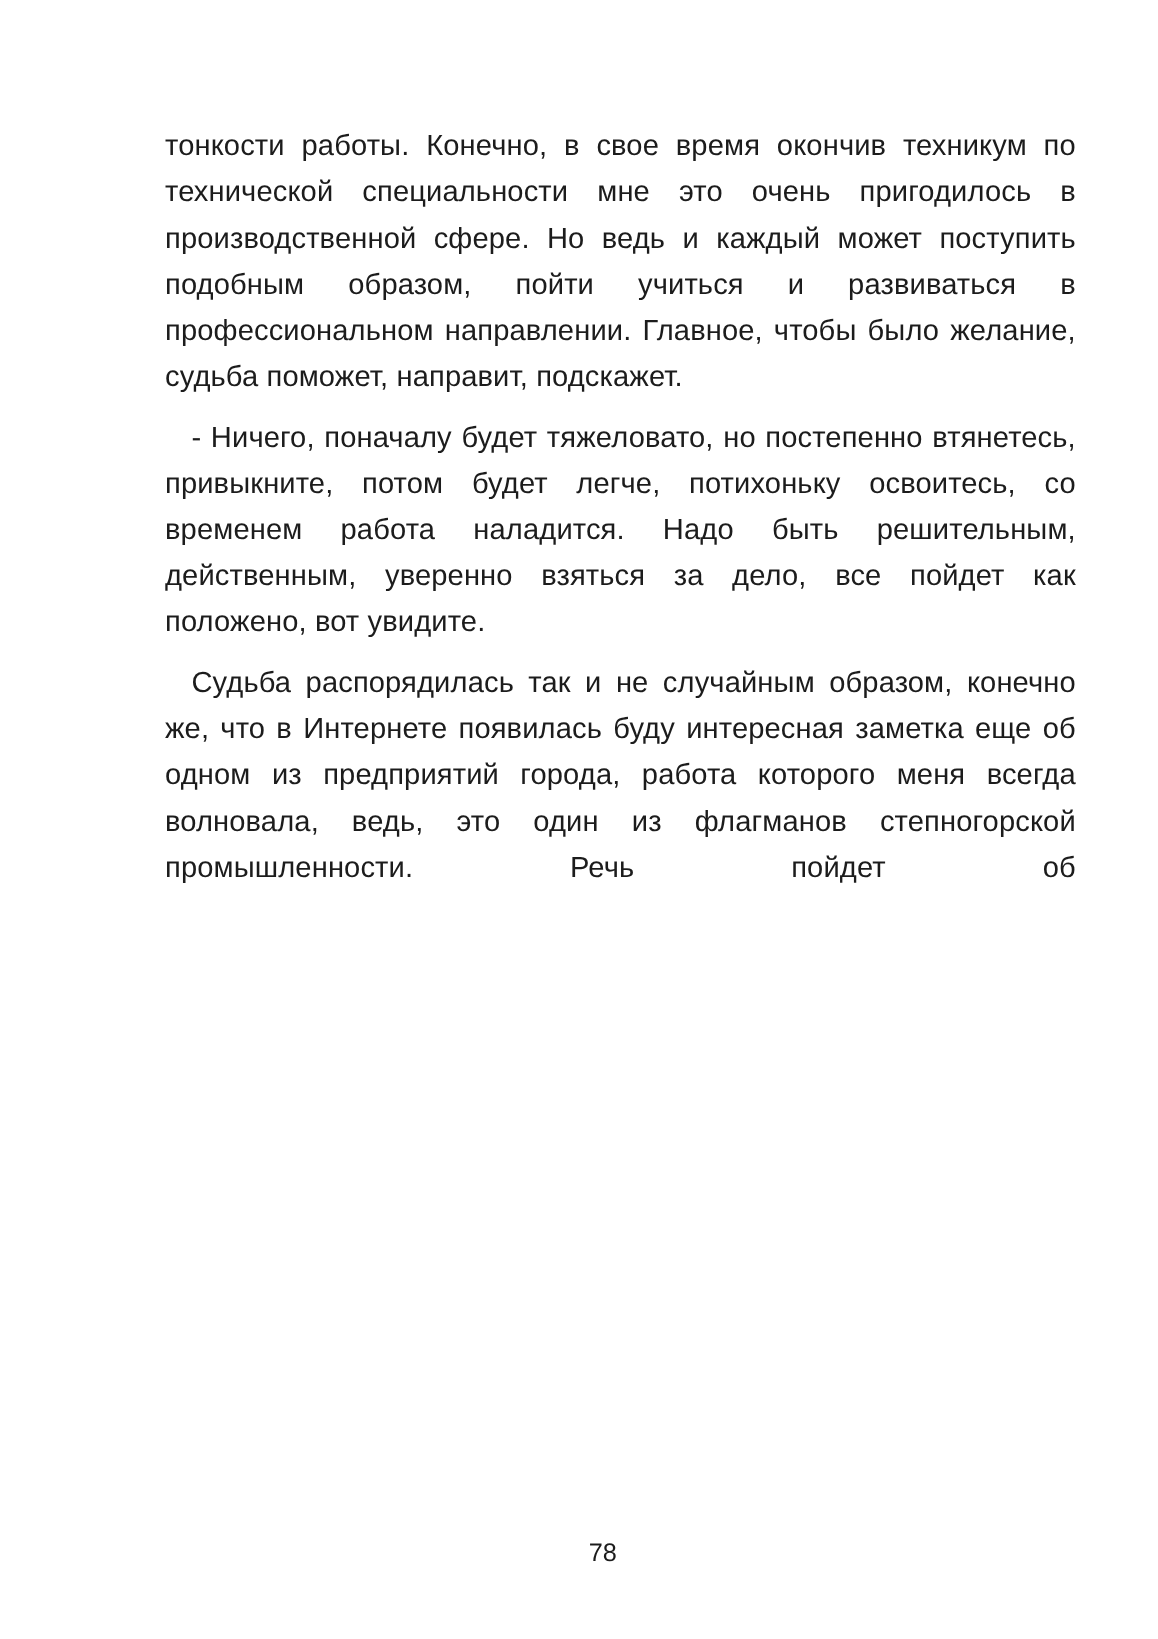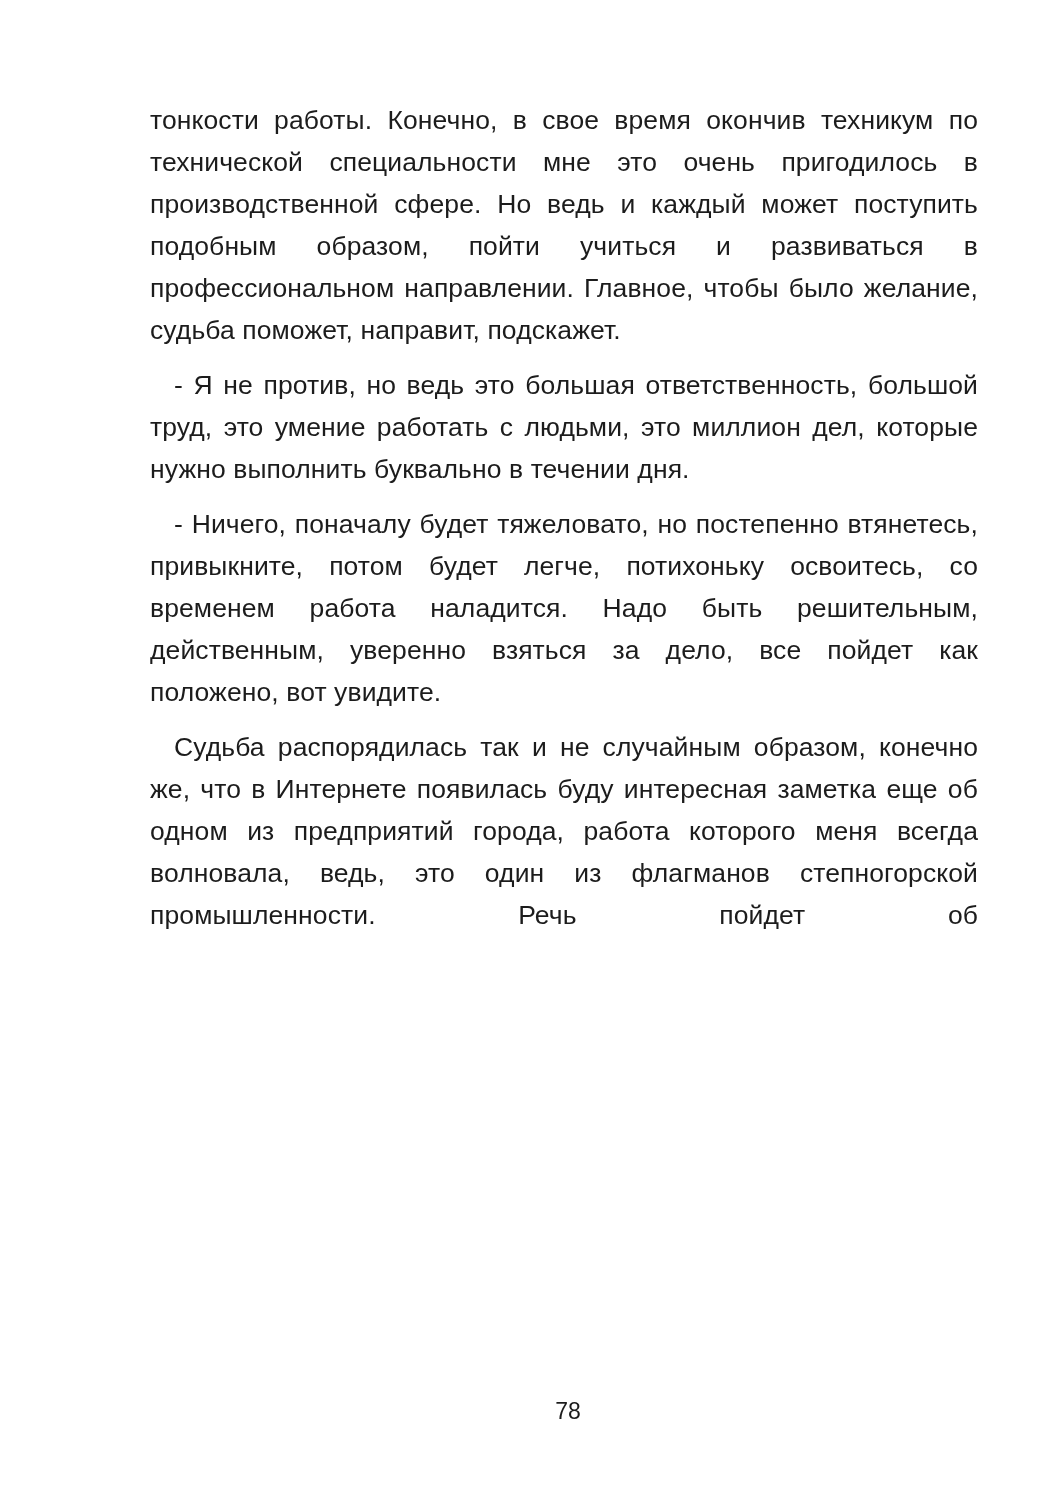--- a/index.html
+++ b/index.html
@@ -25,44 +25,43 @@
     top: 99px;
     width: 828px;
     color: #1c1c1c;
     font-size: 26.5px;
     line-height: 42px;
     text-align: justify;
     text-justify: inter-word;
     letter-spacing: 0.1px;
   }
   .text-column p {
-    margin: 0 0 13px 0;
+    margin: 12px 0 13px 0;
     padding: 0;
   }
   .text-column p.indent {
     text-indent: 24px;
   }
   .text-column p.justify-last {
     text-align-last: justify;
   }
   .page-number {
     position: absolute;
-    left: 154px;
+    left: 134px;
     top: 1396px;
     width: 828px;
     text-align: center;
     font-size: 23px;
     color: #1c1c1c;
     line-height: 30px;
   }
 </style>
 </head>
 <body>
 
 <div class="page">
   <div class="text-column" id="text-column">
       <p>тонкости работы. Конечно, в свое время окончив техникум по технической специальности мне это очень пригодилось в производственной сфере. Но ведь и каждый может поступить подобным образом, пойти учиться и развиваться в профессиональном направлении. Главное, чтобы было желание, судьба поможет, направит, подскажет.</p>
-      <p class="indent">- Я не против, но ведь это большая ответственность, большой труд, это умение работать с людьми, это миллион дел, которые нужно выполнить буквально в течении дня.</p>
       <p class="indent">- Ничего, поначалу будет тяжеловато, но постепенно втянетесь, привыкните, потом будет легче, потихоньку освоитесь, со временем работа наладится. Надо быть решительным, действенным, уверенно взяться за дело, все пойдет как положено, вот увидите.</p>
       <p class="indent justify-last">Судьба распорядилась так и не случайным образом, конечно же, что в Интернете появилась буду интересная заметка еще об одном из предприятий города, работа которого меня всегда волновала, ведь, это один из флагманов степногорской промышленности. Речь пойдет об</p>
     </div>
   <div class="page-number">78</div>
 </div>
 
 </body></html>

